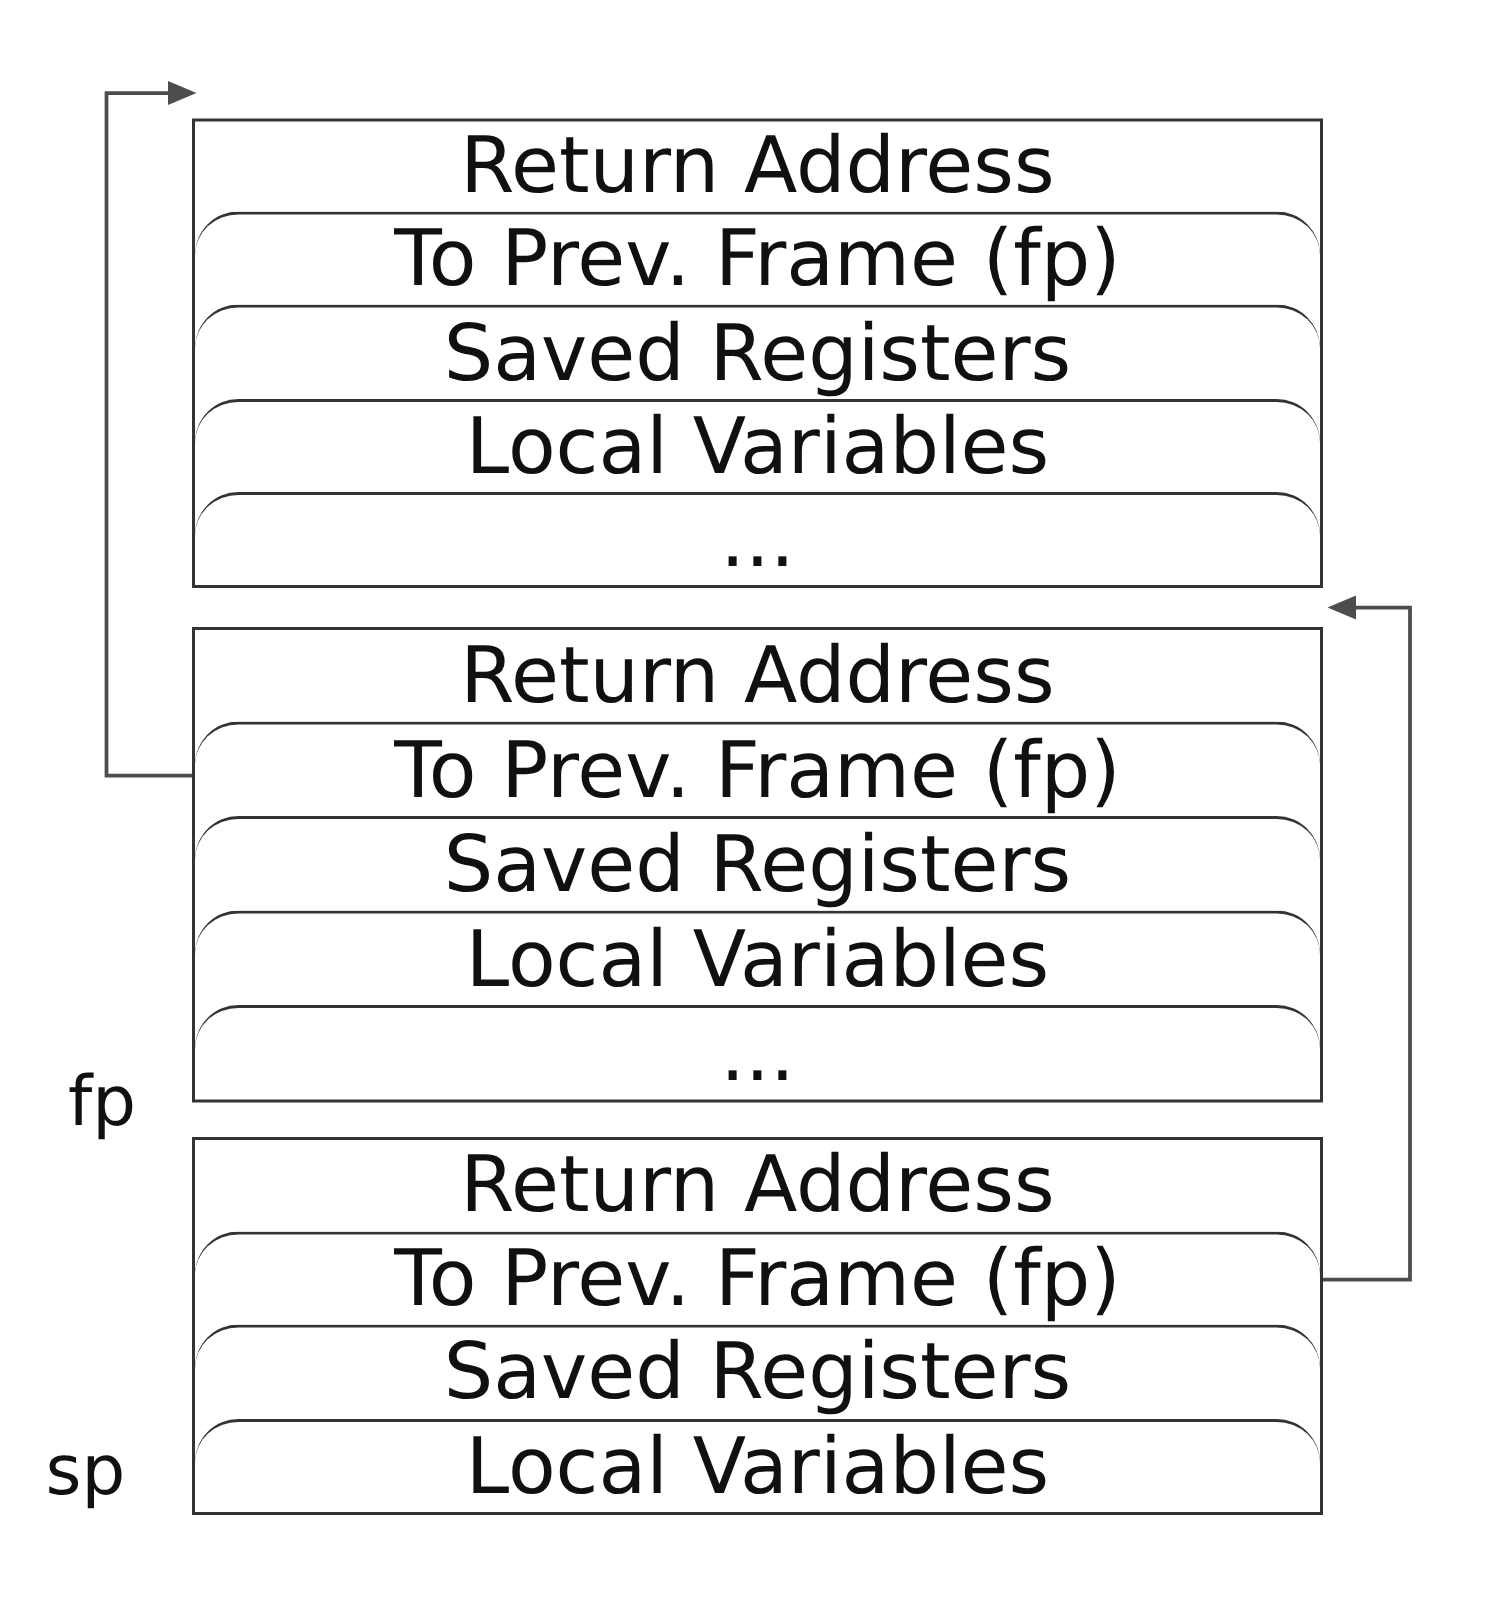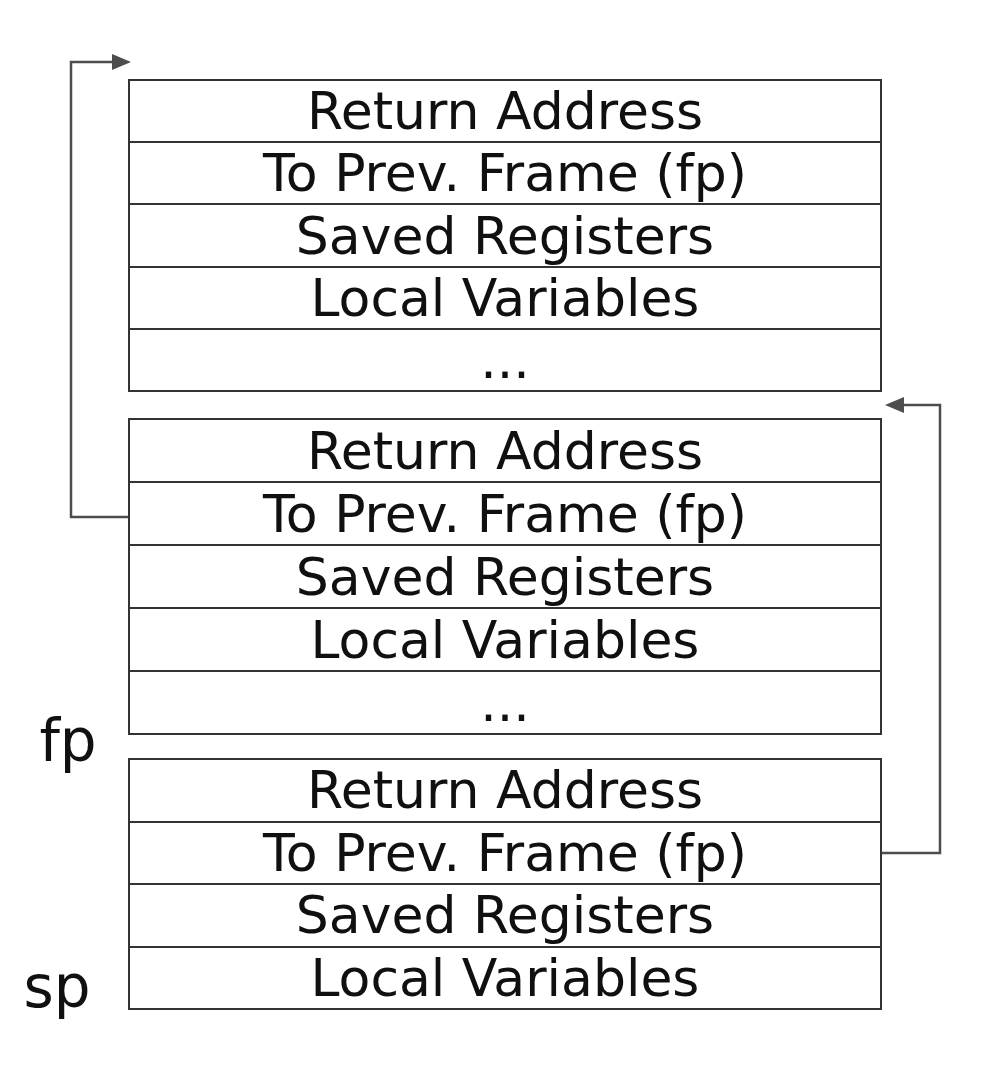--- a/index.html
+++ b/index.html
@@ -55,24 +55,25 @@
     display: flex;
     align-items: center;
     justify-content: center;
     font-size: 52px;
     line-height: 1;
     white-space: nowrap;
     overflow: visible;
   }
   .row + .row {
     border-top: 2px solid var(--border);
+    border-radius: 29px;
   }
   .side-label {
     position: absolute;
-    font-size: 58px;
+    font-size: 46px;
     line-height: 1.15;
     text-align: center;
   }
   #fp-label { left: 36px; top: 708px; width: 64px; }
   #sp-label { left: 22px; top: 954px; width: 70px; }
 </style>
 </head>
 <body>
 
 <div id="canvas">

